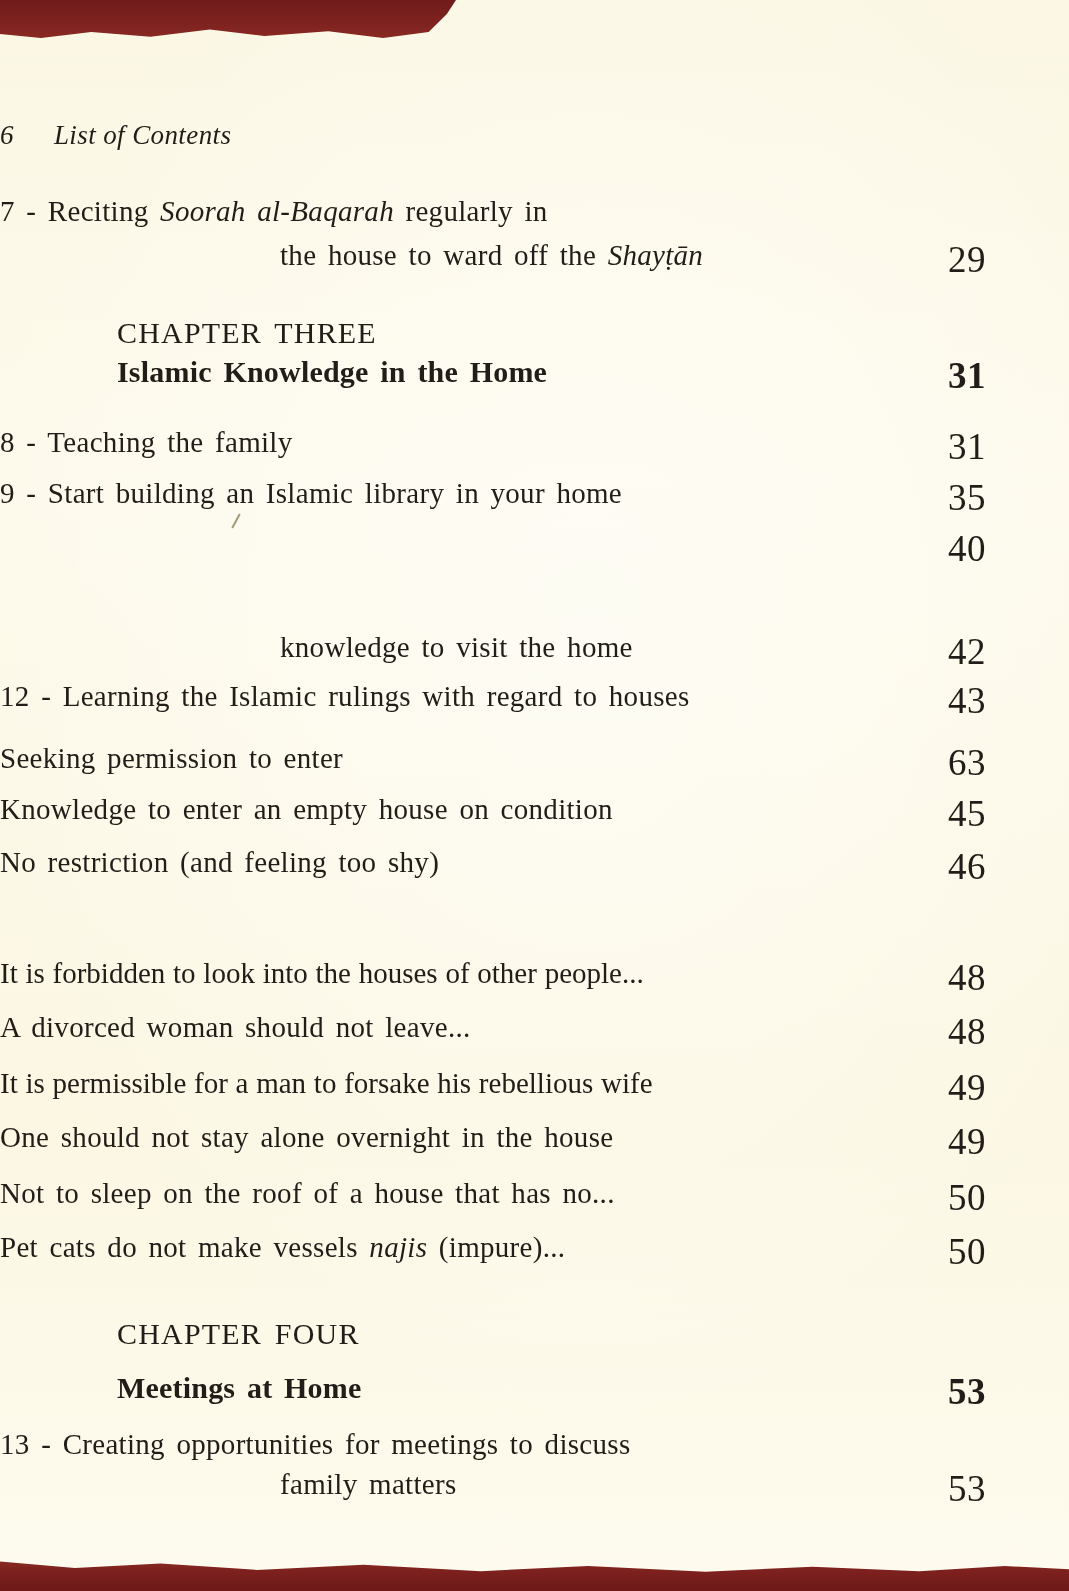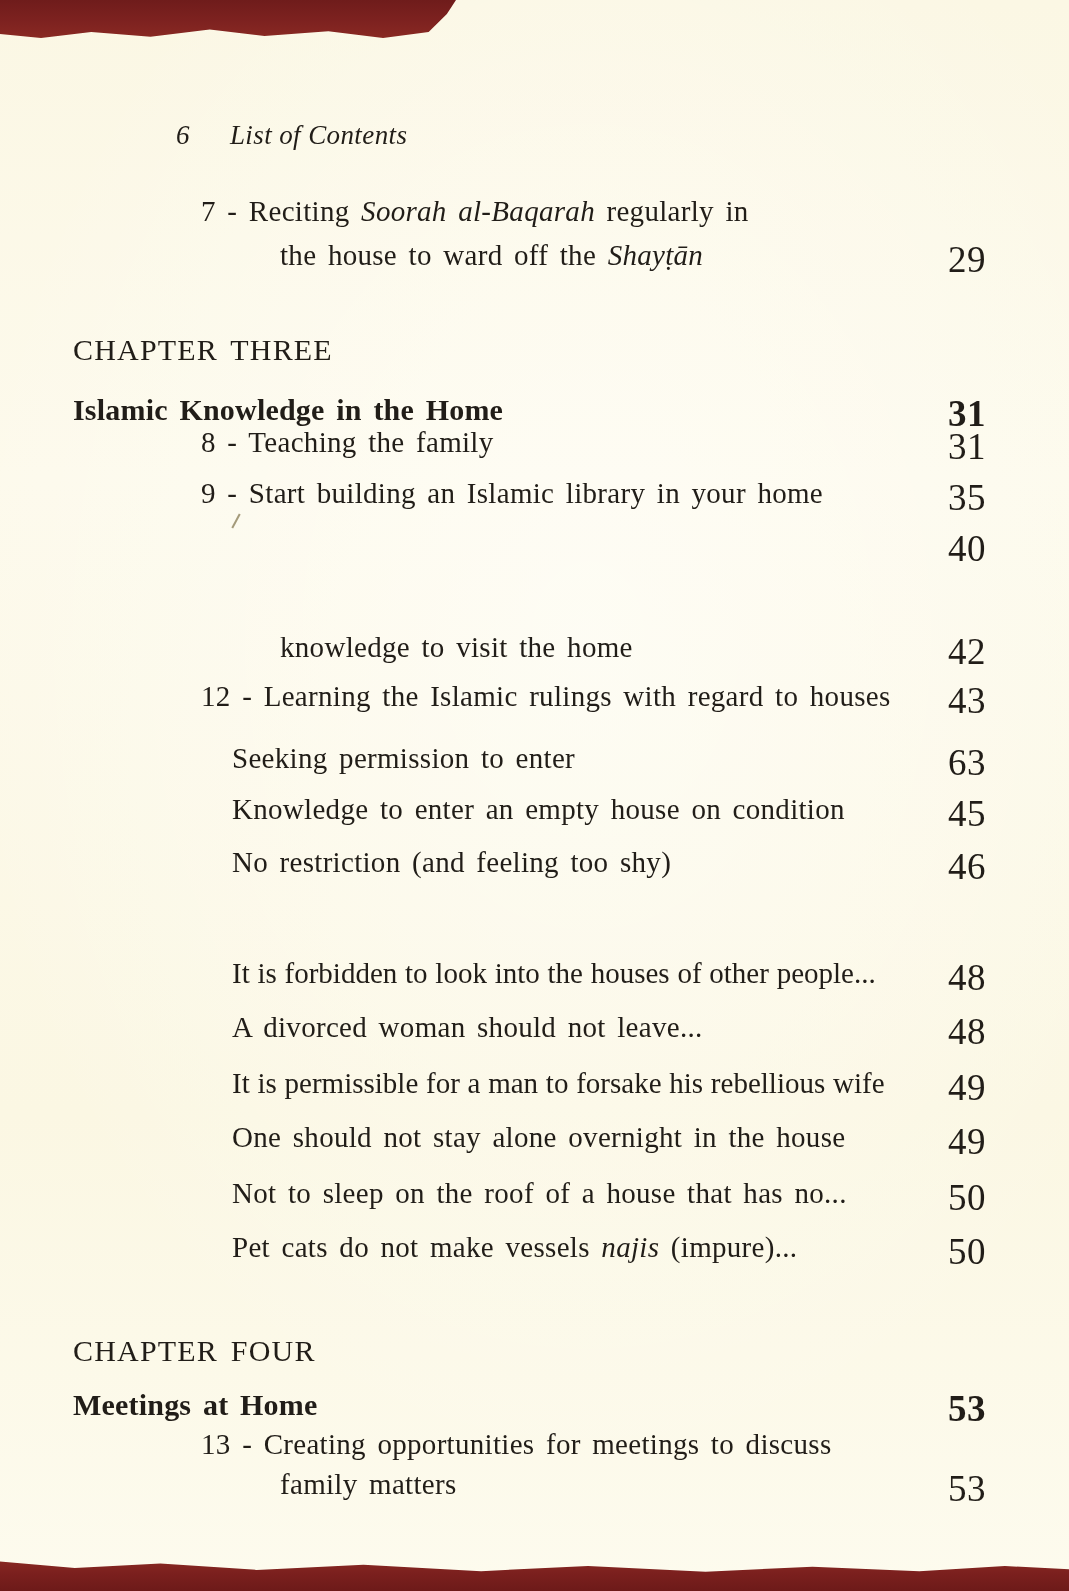--- a/index.html
+++ b/index.html
@@ -28,38 +28,37 @@
   }
   .row {
     position: absolute;
     left: 0; right: 0;
     font-size: 29px;
     letter-spacing: 0.3px;
     word-spacing: 4px;
     white-space: nowrap;
     line-height: 1.25;
   }
-  .ind-chapter { padding-left: 73px; margin-top: 17px; }
-  .ind-entry   { padding-left: 201px; }
-  .ind-sub     { padding-left: 232px; }
+  .ind-chapter { padding-left: 117px; }
+  .ind-entry   { }
+  .ind-sub     { }
   .ind-cont    { padding-left: 280px; }
   .chapter { font-size: 30px; letter-spacing: 1.2px; }
   .sect-title { font-weight: bold; font-size: 30px; letter-spacing: 0.2px; }
   .tight { word-spacing: 0.5px; letter-spacing: 0px; }
   .it { font-style: italic; }
   .page-num {
     position: absolute;
     top: 0; right: 83px;
     font-size: 37px;
     letter-spacing: 0.5px;
   }
   #page-header {
     position: absolute;
     top: 120px; left: 0; right: 0;
-    padding-left: 176px;
     font-style: italic;
     font-size: 27px;
     letter-spacing: 0.4px;
   }
   #page-header .header-title { margin-left: 40px; }
   #stray-mark {
     position: absolute;
     left: 235px; top: 513px;
     width: 2px; height: 16px;
     background: #8d825c;
@@ -84,21 +83,21 @@
     <span>7 - Reciting </span><span class="it">Soorah al-Baqarah</span><span> regularly in</span>
   </div>
   <div class="row ind-cont" style="top:237px">
     <span>the house to ward off the </span><span class="it">Shayṭān</span><span></span>
     <span class="page-num">29</span>
   </div>
 
   <div class="row ind-chapter chapter" style="top:314px">
     <span>CHAPTER THREE</span>
   </div>
-  <div class="row ind-chapter sect-title" style="top:374px">
+  <div class="row ind-chapter sect-title" style="top:353px">
     <span>Islamic Knowledge in the Home</span>
     <span class="page-num">31</span>
   </div>
 
   <div class="row ind-entry" style="top:424px">
     <span>8 - Teaching the family</span>
     <span class="page-num">31</span>
   </div>
   <div class="row ind-entry" style="top:475px">
     <span>9 - Start building an Islamic library in your home</span>

